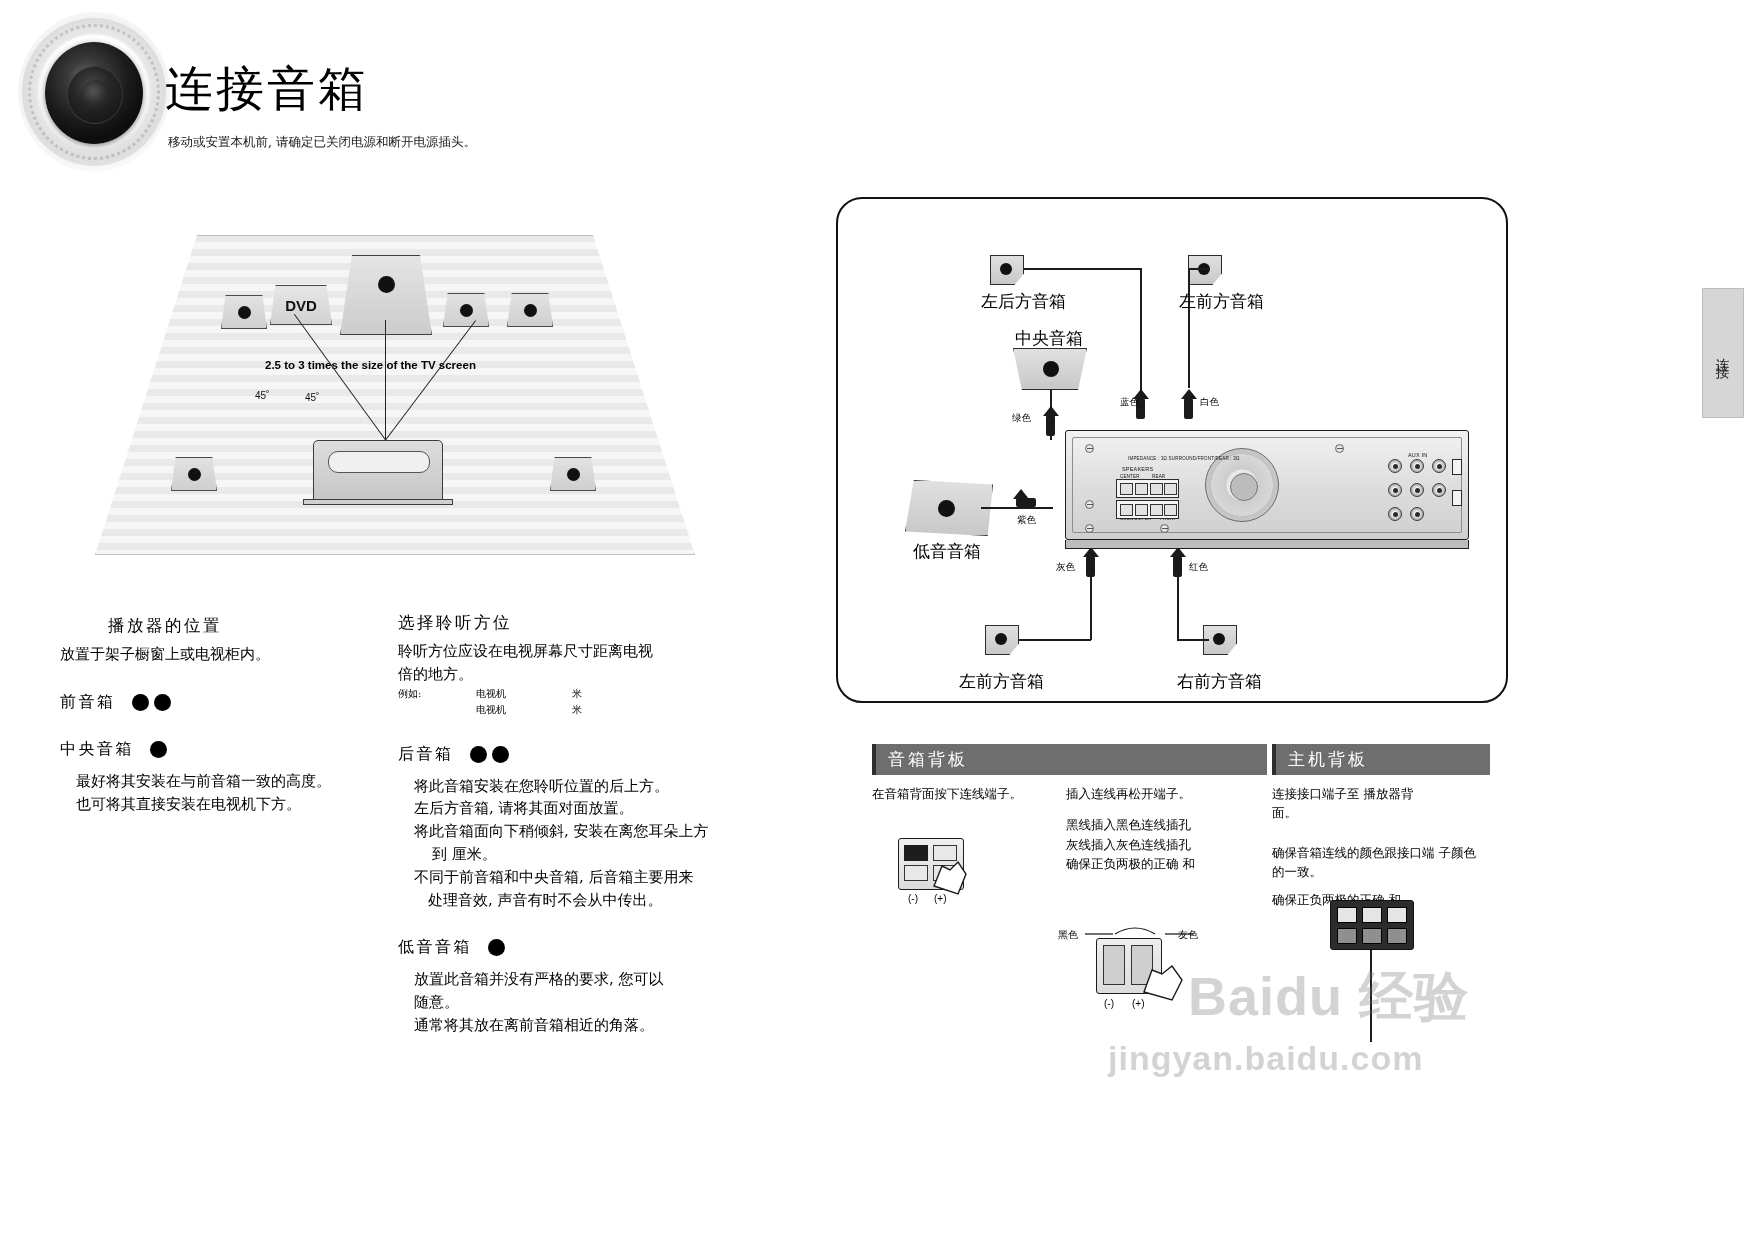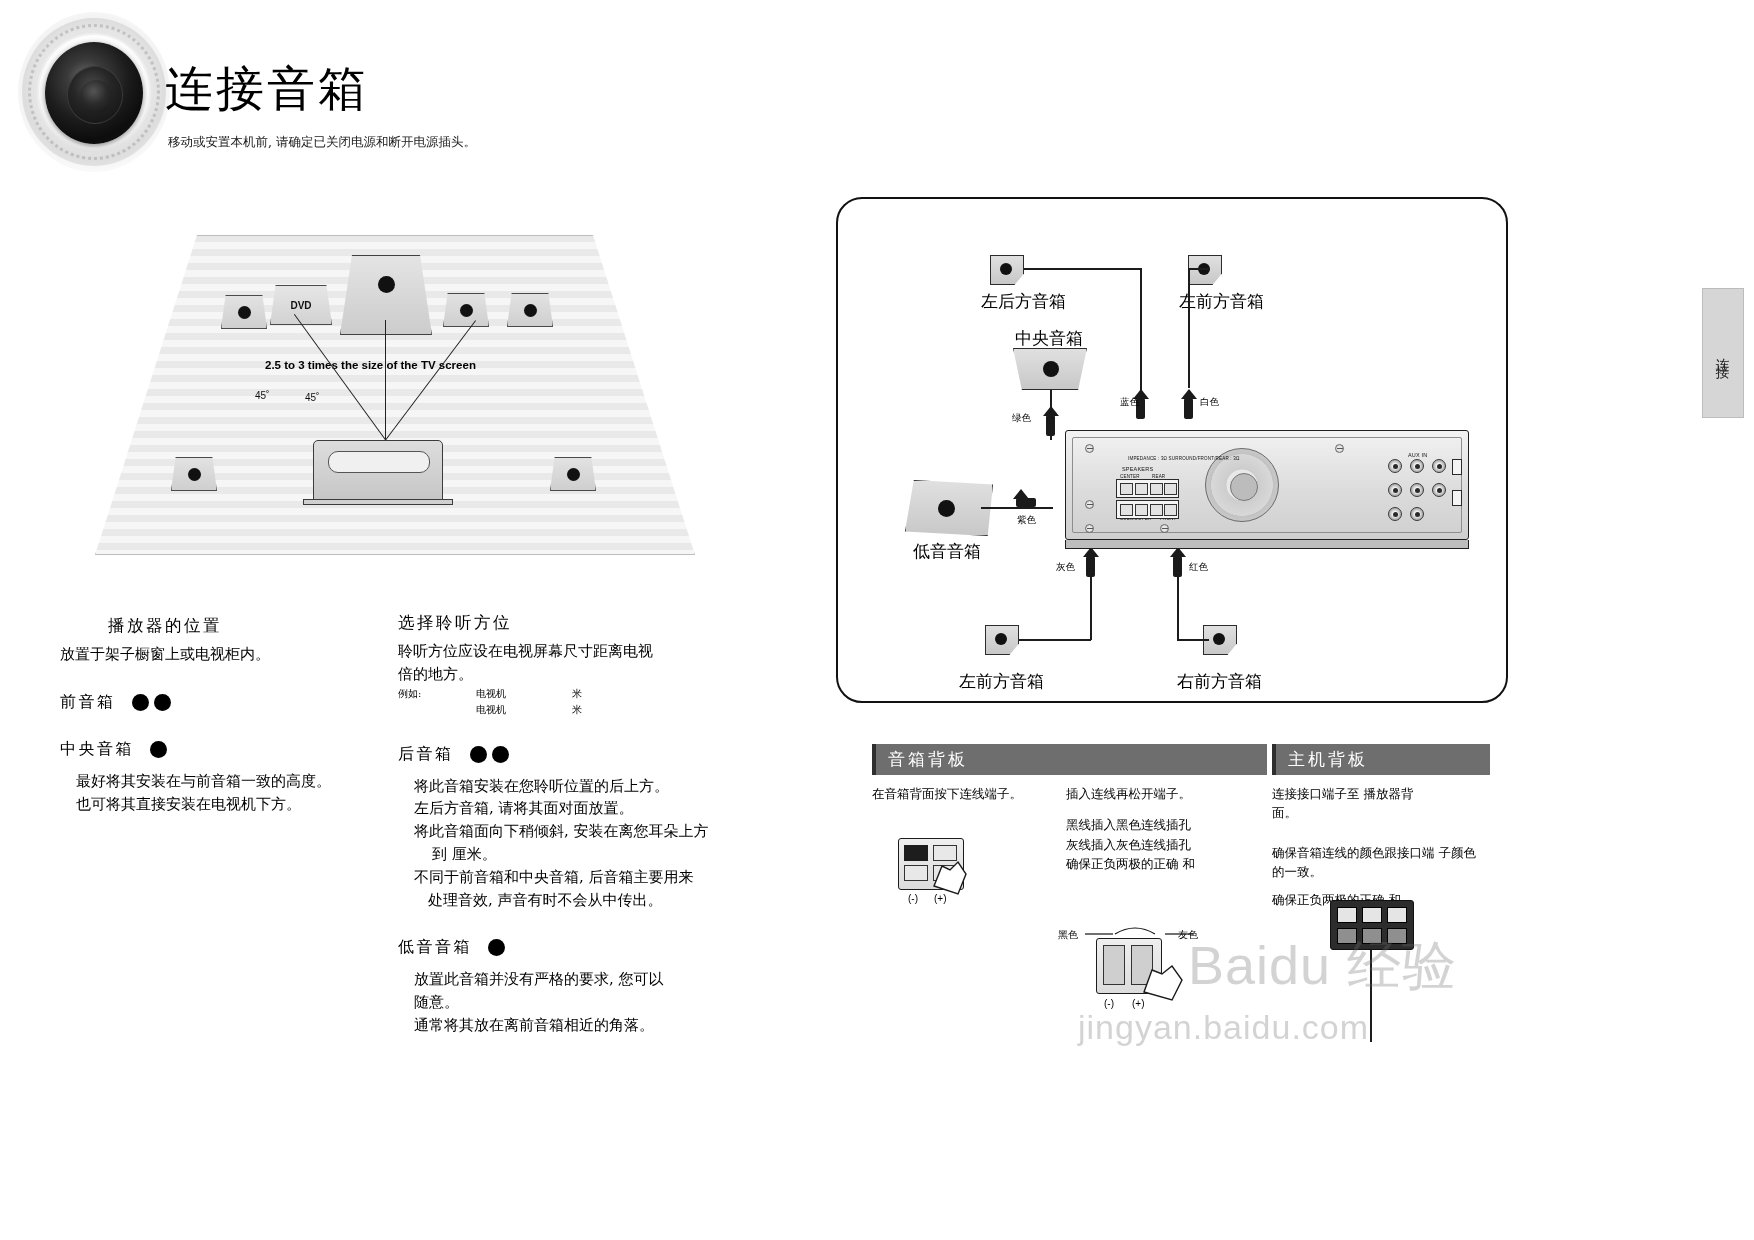--- a/index.html
+++ b/index.html
@@ -95,21 +95,21 @@
     background: linear-gradient(180deg, #e4e4e4 0%, #cccccc 100%);
     border: 1.3px solid #404040;
     clip-path: polygon(13% 0%, 87% 0%, 100% 100%, 0% 100%);
   }
   .tv-box .dot { position:absolute; width: 17px; height: 17px; border-radius: 50%; background:#111; left: 37px; top: 20px; }
   .dvd-box {
     position: absolute; left: 175px; top: 50px; width: 62px; height: 40px;
     background: linear-gradient(180deg, #e6e6e6 0%, #d2d2d2 100%);
     border: 1.2px solid #4a4a4a;
     clip-path: polygon(9% 0%, 91% 0%, 100% 100%, 0% 100%);
-    font-size: 10px; color: #111; text-align: center; line-height: 40px;
+    font-size: 15px; color: #111; text-align: center; line-height: 40px;
     font-family: "Liberation Sans", sans-serif; font-weight: 700;
   }
   .sofa {
     position: absolute; left: 218px; top: 205px; width: 130px; height: 62px;
     background: linear-gradient(180deg, #dddddd 0%, #c6c6c6 100%);
     border: 1.4px solid #3c3c3c;
     border-radius: 5px 5px 3px 3px;
   }
   .sofa-seat {
     position: absolute; left: 14px; top: 10px; width: 102px; height: 22px;
@@ -235,25 +235,25 @@
   .info-txt { font-size: 12.5px; line-height: 1.55; color: #000; }
 
   .term-pic {
     position: absolute; background: linear-gradient(180deg, #efefef, #dcdcdc);
     border: 1.6px solid #1c1c1c; border-radius: 3px;
   }
   .pm-label { position: absolute; font-size: 10px; font-family: "Liberation Sans", sans-serif; color: #000; }
 
   .wm {
     position: absolute; color: rgba(110,110,110,0.30);
-    font-family: "Liberation Sans", sans-serif; font-weight: 400;
-    pointer-events: none; user-select: none;
+    font-family: "Liberation Sans", sans-serif; font-weight: 700;
+    pointer-events: none; user-select: none; margin-top: 31px;
   }
   .wm-big { left: 1188px; top: 930px; font-size: 54px; letter-spacing: 1px; }
-  .wm-sm  { left: 1078px; top: 1008px; font-size: 34px; letter-spacing: 1px; }
+  .wm-sm  { left: 1108px; top: 1008px; font-size: 34px; letter-spacing: 1px; }
 
   
   .side-tab {
     position: absolute; right: 10px; top: 288px; width: 42px; height: 130px;
     background: #d6d6d6; border: 1px solid #bcbcbc;
     display: flex; align-items: center; justify-content: center;
   }
   .side-tab span {
     writing-mode: vertical-rl; font-size: 14px; letter-spacing: 6px; color: #1e1e1e;
     font-family: "DejaVu Serif", "Liberation Serif", serif;

